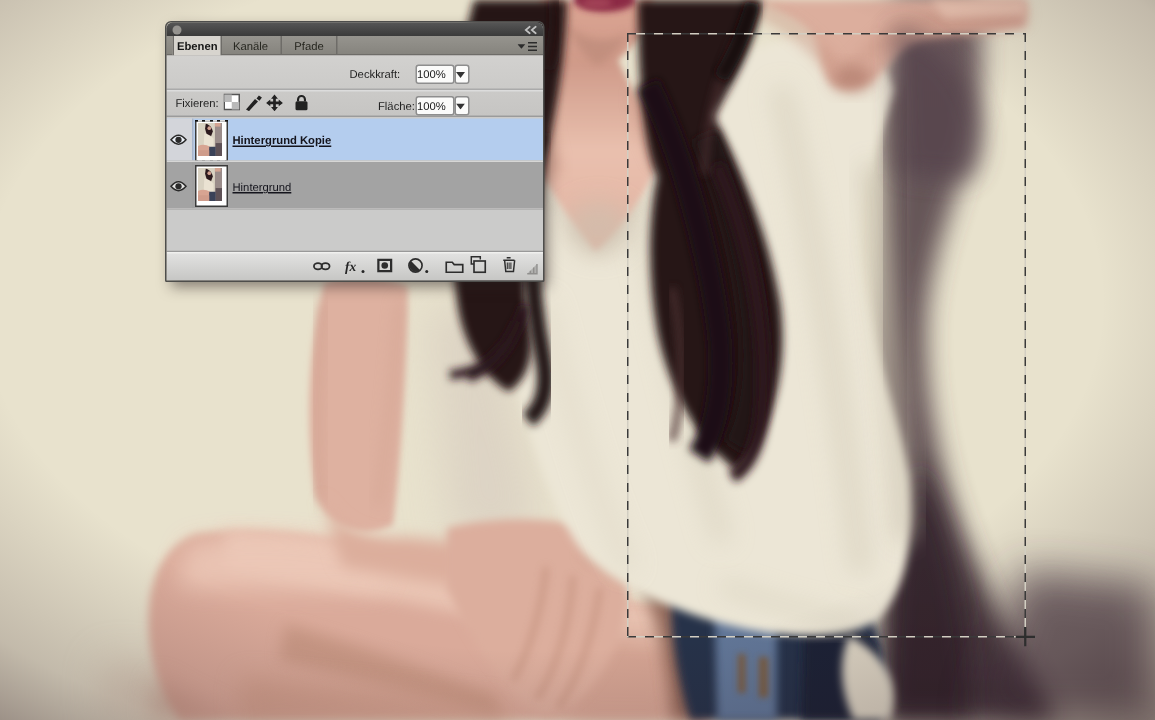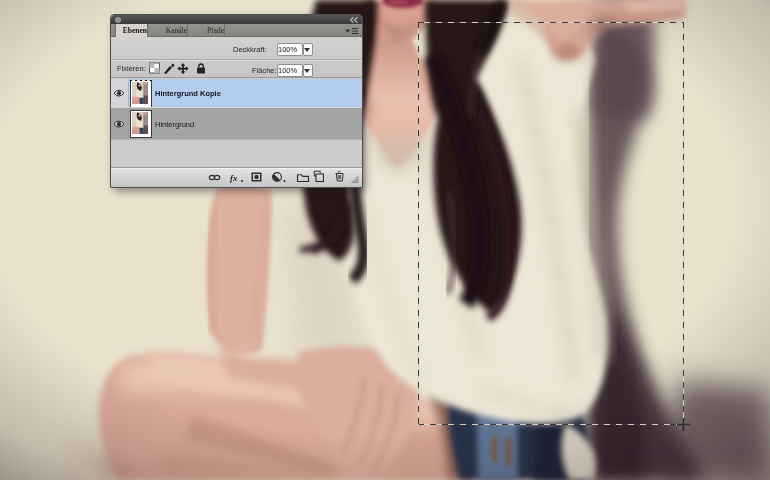--- a/index.html
+++ b/index.html
@@ -10,34 +10,34 @@
 .mh{position:absolute;height:1px;background:repeating-linear-gradient(90deg,#3a3a3a 0 6px,#d2cec2 6px 12px);}
 .mv{position:absolute;width:1px;background:repeating-linear-gradient(180deg,#3a3a3a 0 6px,#d2cec2 6px 12px);}
 
 #panel{position:absolute;left:111px;top:15px;width:251px;height:172px;
   box-shadow:3px 4px 9px rgba(40,30,30,.5);border-radius:4px 4px 1px 1px;background:#cccbc9;
   font-family:"Liberation Sans",sans-serif;}
 #tbar{position:absolute;left:0;top:0;width:100%;height:9px;background:linear-gradient(#565656,#3a3a3a);
   border-radius:4px 4px 0 0;}
 #tbar .dot{position:absolute;left:4px;top:2px;width:6px;height:6px;border-radius:50%;background:#95938f;}
 #tabs{position:absolute;left:0;top:9px;width:100%;height:13px;background:linear-gradient(#96948e,#86847e);border-bottom:1px solid #6e6c68;box-sizing:border-box;}
-.tab{position:absolute;top:0;height:12px;font-size:7.5px;color:#26261f;text-align:right;line-height:13px;border-right:1px solid #6e6c68;font-family:Liberation Serif, serif;}
+.tab{position:absolute;top:0;height:12px;font-size:7.5px;color:#26261f;text-align:center;line-height:13px;border-right:1px solid #6e6c68;}
 .tab.on{background:#d7d4ce;font-weight:bold;color:#151515;height:13px;border-left:1px solid #6e6c68;}
 #ctrl{position:absolute;left:0;top:22px;width:100%;height:41px;background:linear-gradient(#d2d1cf,#c6c5c3);border-bottom:1px solid #9b9b9b;box-sizing:border-box;}
 .inbox{position:absolute;background:#fbfbfa;border:1px solid #8e8e8e;border-radius:2px;font-size:7.5px;color:#1a1a1a;}
 .lab{position:absolute;font-size:7.5px;color:#1f1f1f;}
 #row1{position:absolute;left:0;top:64px;width:100%;height:28px;background:#b4cdee;}
 #row2{position:absolute;left:0;top:92px;width:100%;height:31px;background:#a3a3a3;border-top:1px solid #d6d6d5;}
 #empty{position:absolute;left:0;top:124px;width:100%;height:28px;background:#cbcbca;border-top:1px solid #b4b4b3;}
 .eyec{position:absolute;left:0;top:0;width:17px;height:100%;border-right:1px solid #a0a0a0;}
 #row1 .eyec{border-right:1px solid #a8b6cc;background:#d3d5da;}
 .thumb{position:absolute;left:19px;width:18px;height:24px;background:#fff;border:1px solid #3a3a3a;padding:1px;}
 #row1 .thumb:before,#row1 .thumb:after{content:'';position:absolute;left:-1px;right:-1px;height:1px;background:repeating-linear-gradient(90deg,#111 0 2px,#ddd 2px 5px);}
 #row1 .thumb:before{top:-1px;} #row1 .thumb:after{bottom:-1px;}
-.lname{position:absolute;left:44px;font-size:7.5px;color:#14141c;}
+.lname{position:absolute;left:44px;font-size:7.5px;color:#14141c;text-decoration:underline;}
 #bbar{position:absolute;left:0;top:152px;width:100%;height:19px;background:linear-gradient(#e3e3e2,#c6c6c4);
   border-top:1px solid #999;box-shadow:inset 0 1px 0 #f0f0ee;border-radius:0 0 1px 1px;}
 #panel .brd{position:absolute;left:-1px;top:-1px;right:-1px;bottom:-1px;border:1px solid #4e4e4c;border-radius:4px 4px 1px 1px;pointer-events:none;}
 #cross{position:absolute;left:677px;top:418px;width:13px;height:13px;}
 </style>
 </head>
 <body>
 <div id="stage">
 <svg id="photo" width="770" height="480" viewBox="0 0 770 480">
  <defs>

